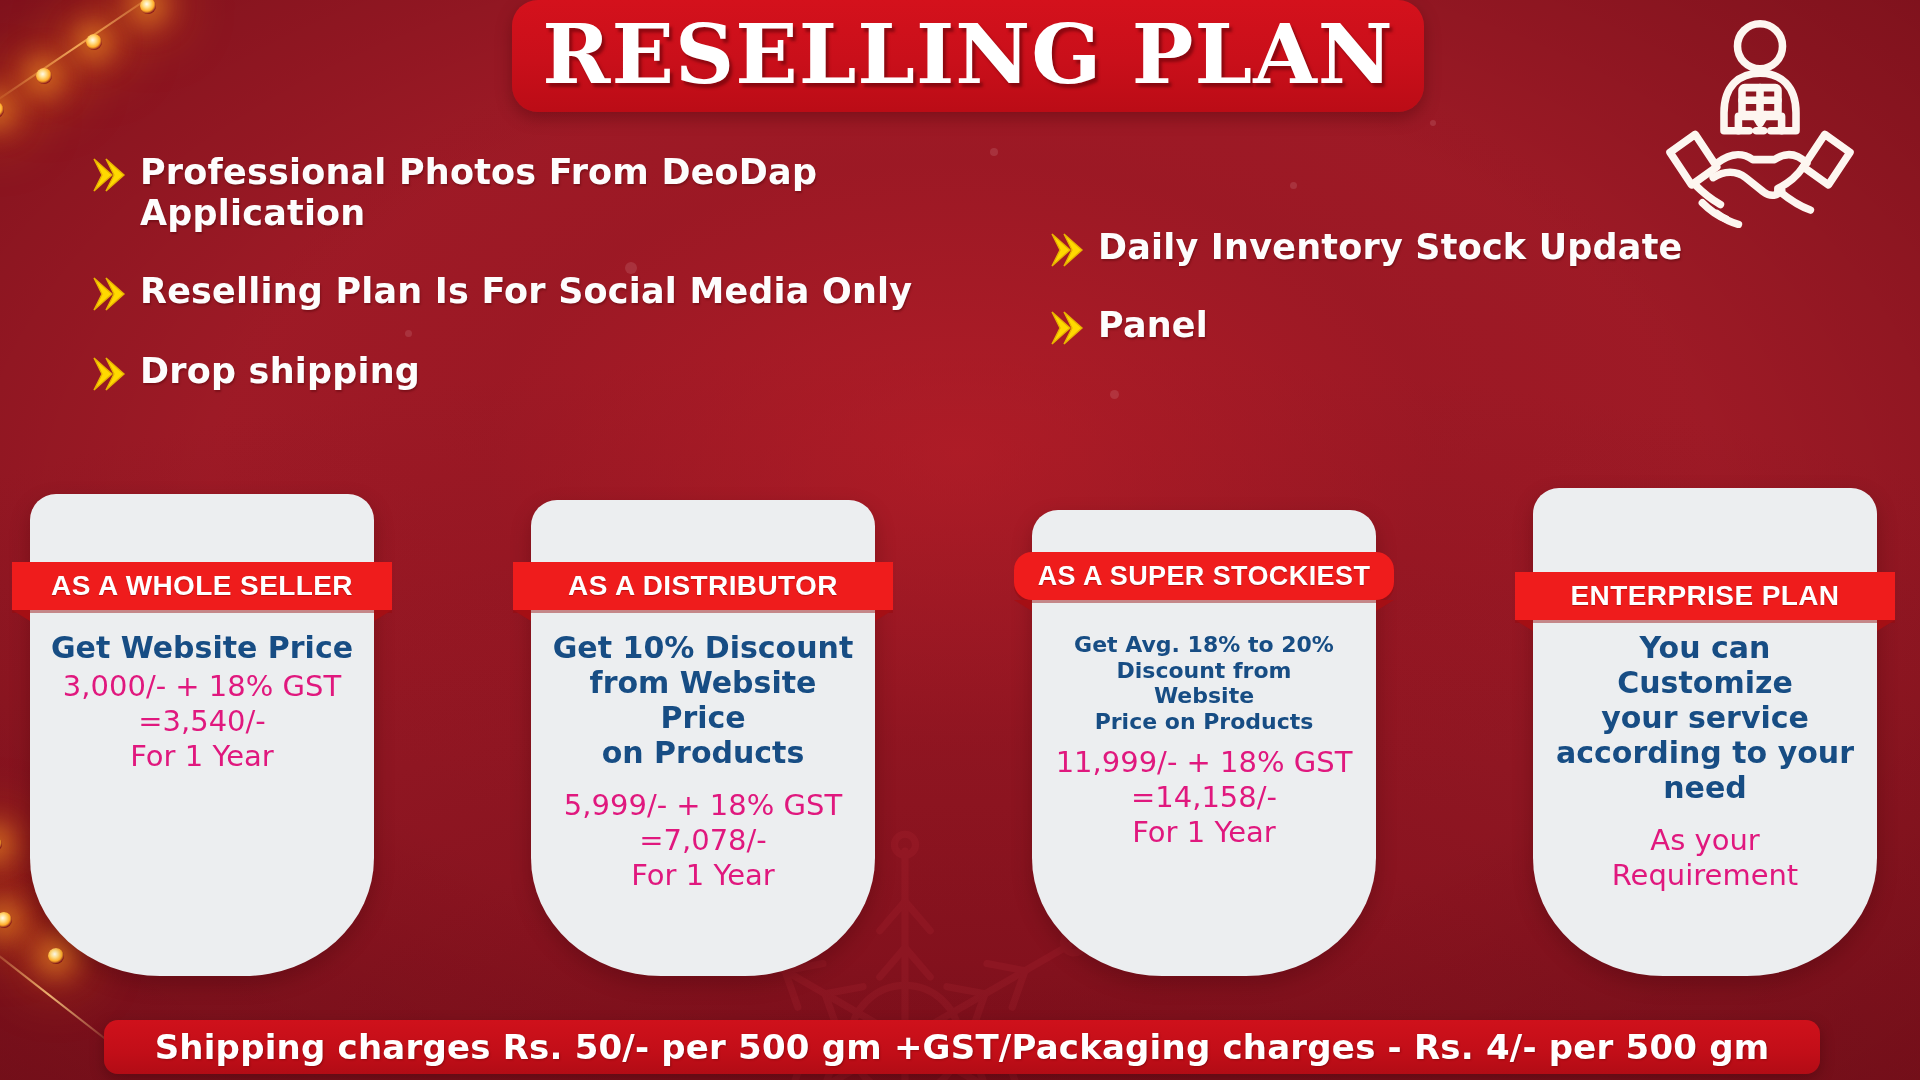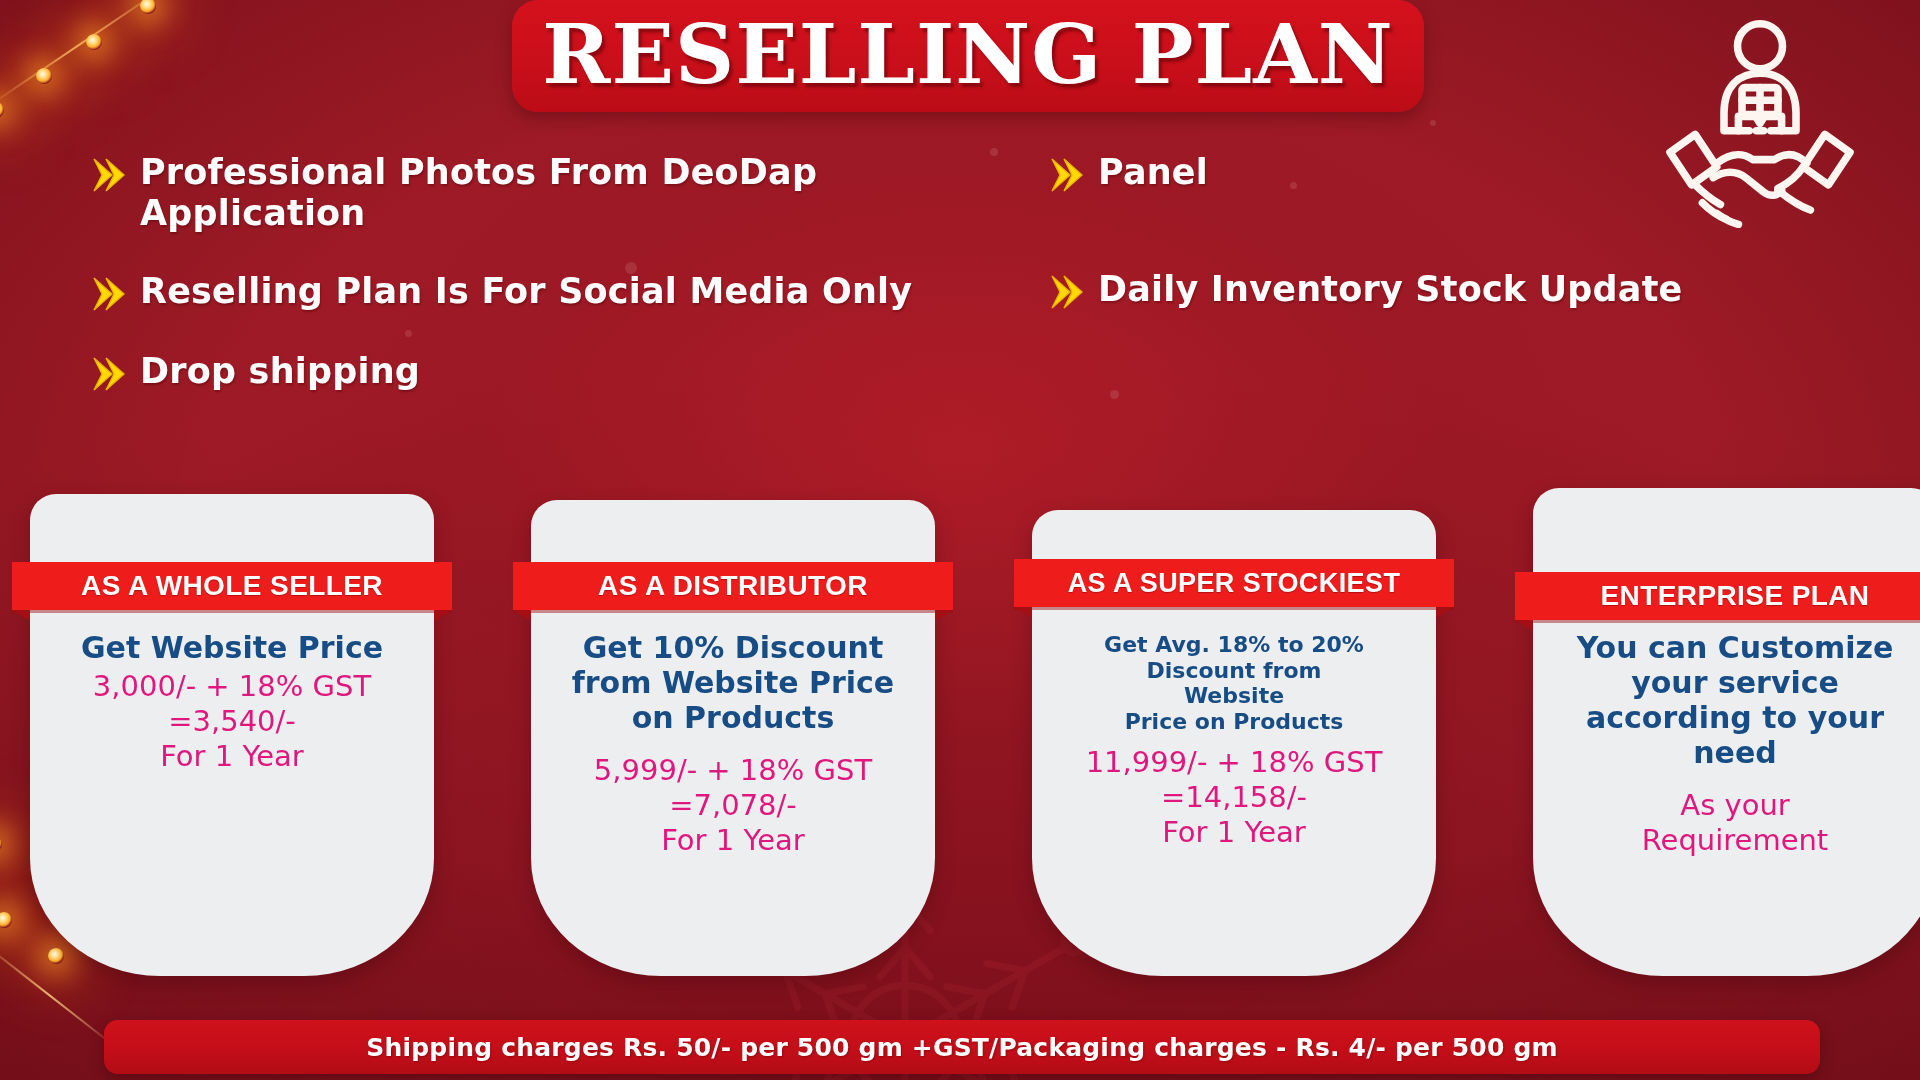--- a/index.html
+++ b/index.html
@@ -91,21 +91,21 @@
     line-height:1.18;
     color:#fdfdfd;
     letter-spacing:.2px;
     text-shadow:1px 2px 2px rgba(70,0,6,.35);
   }
 
   
   .cards{ position:absolute; left:0; top:488px; width:1920px; height:512px; }
   .card{
     position:absolute;
-    width:404px;
+    width:344px;
     background:#eceef0;
     border-radius:26px 26px 130px 130px / 26px 26px 118px 118px;
     box-shadow:0 8px 20px rgba(50,0,6,.28);
     overflow:visible;
   }
   .card-top-pad{ height:78px; }
 
   .ribbon{
     position:absolute;
     left:-18px;
@@ -159,21 +159,21 @@
   .bottom-strip{
     position:absolute; left:104px; top:1020px; width:1716px; height:54px;
     background:linear-gradient(180deg,#cf111b 0%, #c20e18 60%, #b20c15 100%);
     border-radius:14px;
     display:flex; align-items:center; justify-content:center;
     box-shadow:0 5px 14px rgba(50,0,6,.35);
   }
   .bottom-text{
     font-family:"DejaVu Sans", sans-serif;
     font-weight:bold;
-    font-size:25px;
+    font-size:34px;
     color:#ffffff;
     white-space:nowrap;
     letter-spacing:.2px;
     text-shadow:1px 1px 2px rgba(90,0,6,.4);
   }
 </style>
 </head>
 <body>
 
 <div class="bg"></div>
@@ -274,37 +274,37 @@
         <svg viewBox="0 0 34 38">
             <path d="M2 3 L20 19 L2 35 L10 19 Z" fill="#ffd900" stroke="#e8b400" stroke-width="1.4"></path>
             <path d="M14 3 L32 19 L14 35 L22 19 Z" fill="#ffd900" stroke="#e8b400" stroke-width="1.4"></path>
           </svg>
       </span>
       <span class="feat-label">Drop shipping</span>
     </div>
   </div>
 
   <div class="feat-col col-right">
+    <div class="feat" style="margin-top:75px;">
+      <span class="chev">
+        <svg viewBox="0 0 34 38">
+            <path d="M2 3 L20 19 L2 35 L10 19 Z" fill="#ffd900" stroke="#e8b400" stroke-width="1.4"></path>
+            <path d="M14 3 L32 19 L14 35 L22 19 Z" fill="#ffd900" stroke="#e8b400" stroke-width="1.4"></path>
+          </svg>
+      </span>
+      <span class="feat-label">Daily Inventory Stock Update</span>
+    </div>
     <div class="feat">
       <span class="chev">
         <svg viewBox="0 0 34 38">
             <path d="M2 3 L20 19 L2 35 L10 19 Z" fill="#ffd900" stroke="#e8b400" stroke-width="1.4"></path>
             <path d="M14 3 L32 19 L14 35 L22 19 Z" fill="#ffd900" stroke="#e8b400" stroke-width="1.4"></path>
           </svg>
       </span>
       <span class="feat-label">Panel</span>
-    </div>
-    <div class="feat" style="margin-top:75px;">
-      <span class="chev">
-        <svg viewBox="0 0 34 38">
-            <path d="M2 3 L20 19 L2 35 L10 19 Z" fill="#ffd900" stroke="#e8b400" stroke-width="1.4"></path>
-            <path d="M14 3 L32 19 L14 35 L22 19 Z" fill="#ffd900" stroke="#e8b400" stroke-width="1.4"></path>
-          </svg>
-      </span>
-      <span class="feat-label">Daily Inventory Stock Update</span>
     </div>
   </div>
 
 </div>
 
 <div class="cards">
 
   <div class="card" style="left:30px; top:6px; height:482px;">
     <div class="card-top-pad"></div>
     <div class="ribbon" style="top:68px;">
@@ -328,21 +328,21 @@
 from Website Price
 on Products</div>
       <div class="card-price spaced">5,999/- + 18% GST
 =7,078/-
 For 1 Year</div>
     </div>
   </div>
 
   <div class="card" style="left:1032px; top:22px; height:466px;">
     <div class="card-top-pad"></div>
-    <div class="ribbon" style="top:49px;">
+    <div class="ribbon" style="top:42px;border-radius:18px;">
       <span class="ribbon-text" style="font-size:27px;">AS A SUPER STOCKIEST</span>
     </div>
     <div class="card-body" style="padding-top:44px;">
       <div class="card-head" style="font-size:22px;">Get Avg. 18% to 20%
 Discount from
 Website
 Price on Products</div>
       <div class="card-price spaced" style="margin-top:10px;">11,999/- + 18% GST
 =14,158/-
 For 1 Year</div>

